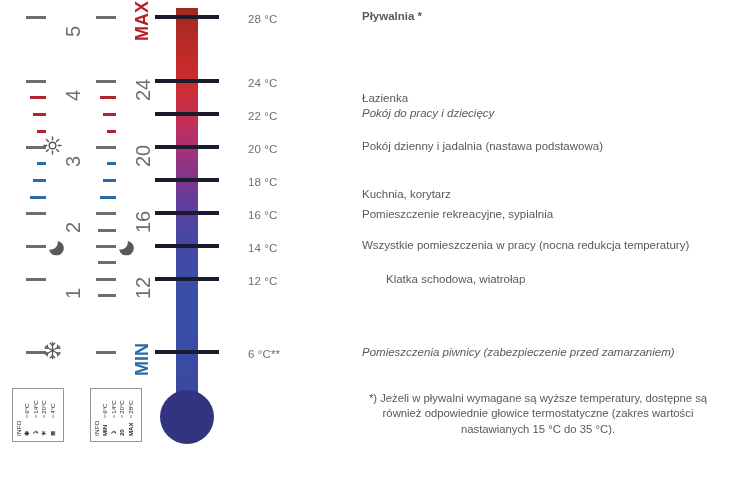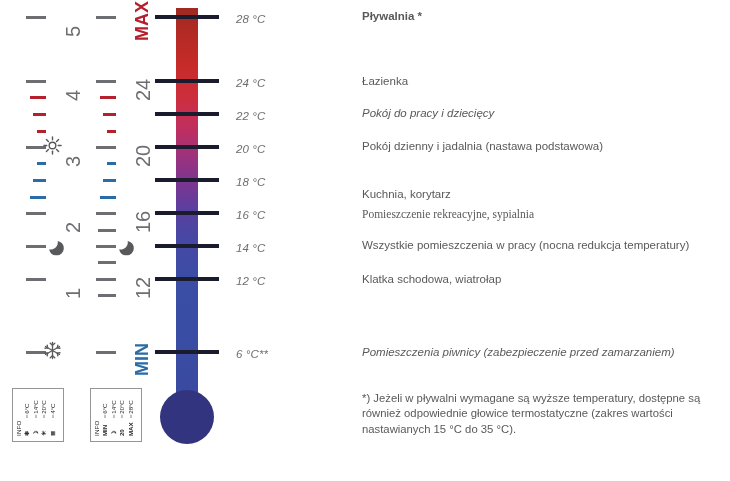--- a/index.html
+++ b/index.html
@@ -42,46 +42,45 @@
     position:absolute;
     height:4px;
     background:#1b1b2e;
     left:155px;
     width:64px;
   }
 
   
   .templabel{
     position:absolute;
-    left:236px;
+    left:248px;
     font-size:11.5px;
     color:#6d6e71;
     letter-spacing:.1px;
     white-space:nowrap;
-    font-style:italic;
   }
 
   
   .roomlabel{
     position:absolute;
     left:362px;
     font-size:11.5px;
     color:#58595b;
     white-space:nowrap;
   }
 
   
   #footnotes{
     position:absolute;
     left:362px;top:391px;width:352px;
     font-size:11.3px;
     line-height:15.4px;
     color:#58595b;
   }
-  #footnotes p{margin:0;}
+  #footnotes p{margin:0;text-align:center;}
 
   
   .scale-num{
     position:absolute;
     font-size:20px;
     color:#6d6e71;
     transform:rotate(-90deg);
     transform-origin:left top;
     white-space:nowrap;
     font-weight:400;
@@ -148,27 +147,27 @@
       <div class="templabel" style="top: 143px;">20 °C</div>
       <div class="templabel" style="top: 176px;">18 °C</div>
       <div class="templabel" style="top: 209px;">16 °C</div>
       <div class="templabel" style="top: 242px;">14 °C</div>
       <div class="templabel" style="top: 275px;">12 °C</div>
       <div class="templabel" style="top: 348px;">6 °C**</div>
     </div>
 
   <div id="roomlabels">
       <div class="roomlabel" style="top: 10px; font-weight: bold;">Pływalnia *</div>
-      <div class="roomlabel" style="top: 75px;">Łazienka</div>
+      <div class="roomlabel" style="top: 92px;">Łazienka</div>
       <div class="roomlabel" style="top: 107px; font-style: italic;">Pokój do pracy i dziecięcy</div>
       <div class="roomlabel" style="top: 140px;">Pokój dzienny i jadalnia (nastawa podstawowa)</div>
       <div class="roomlabel" style="top: 188px;">Kuchnia, korytarz</div>
-      <div class="roomlabel" style="top: 208px; font-family: Liberation Serif, serif;">Pomieszczenie rekreacyjne, sypialnia</div>
+      <div class="roomlabel" style="top: 208px;">Pomieszczenie rekreacyjne, sypialnia</div>
       <div class="roomlabel" style="top: 239px;">Wszystkie pomieszczenia w pracy (nocna redukcja temperatury)</div>
-      <div class="roomlabel" style="top: 273px;">Klatka schodowa, wiatrołap</div>
+      <div class="roomlabel" style="top: 273px; margin-left: 24px;">Klatka schodowa, wiatrołap</div>
       <div class="roomlabel" style="top: 346px; font-style: italic;">Pomieszczenia piwnicy (zabezpieczenie przed zamarzaniem)</div>
     </div>
 
   <div id="scale-left">
       <div class="mtick" style="top: 16px; left: 26px; width: 20px; height: 2.8px;"></div>
       <div class="scale-num" style="left: 62px; top: 37px;">5</div>
       <div class="mtick" style="top: 80px; left: 26px; width: 20px; height: 2.8px;"></div>
       <div class="scale-num" style="left: 62px; top: 101px;">4</div>
       <div class="mtick" style="top: 146px; left: 26px; width: 20px; height: 2.8px;"></div>
       <div class="scale-num" style="left: 62px; top: 167px;">3</div>

